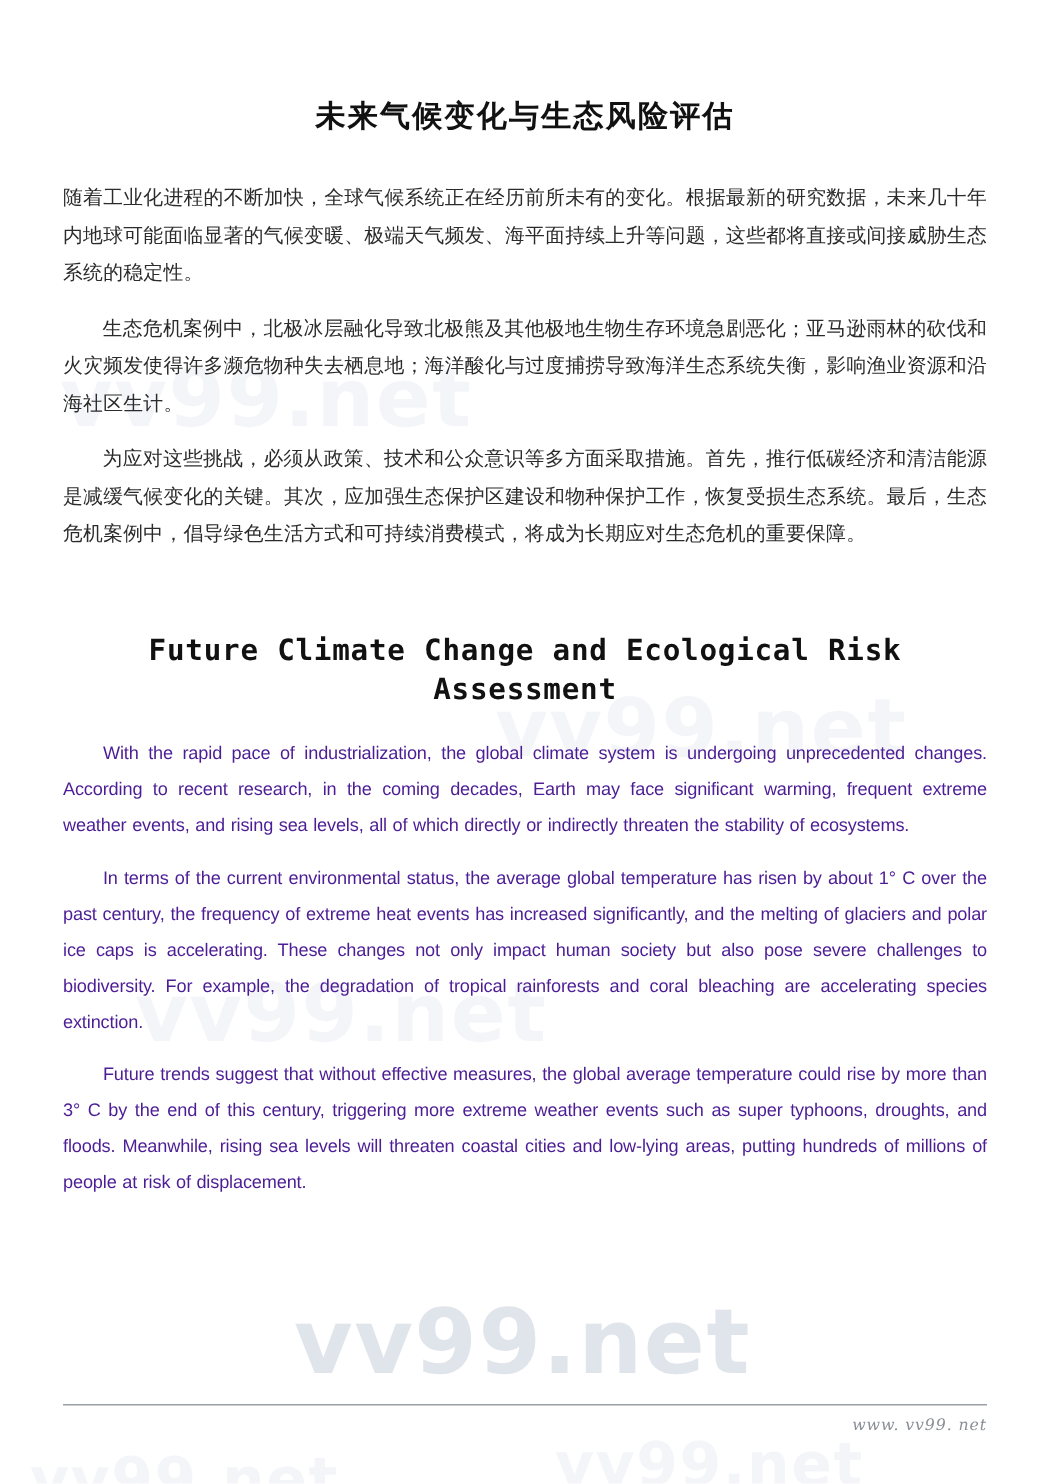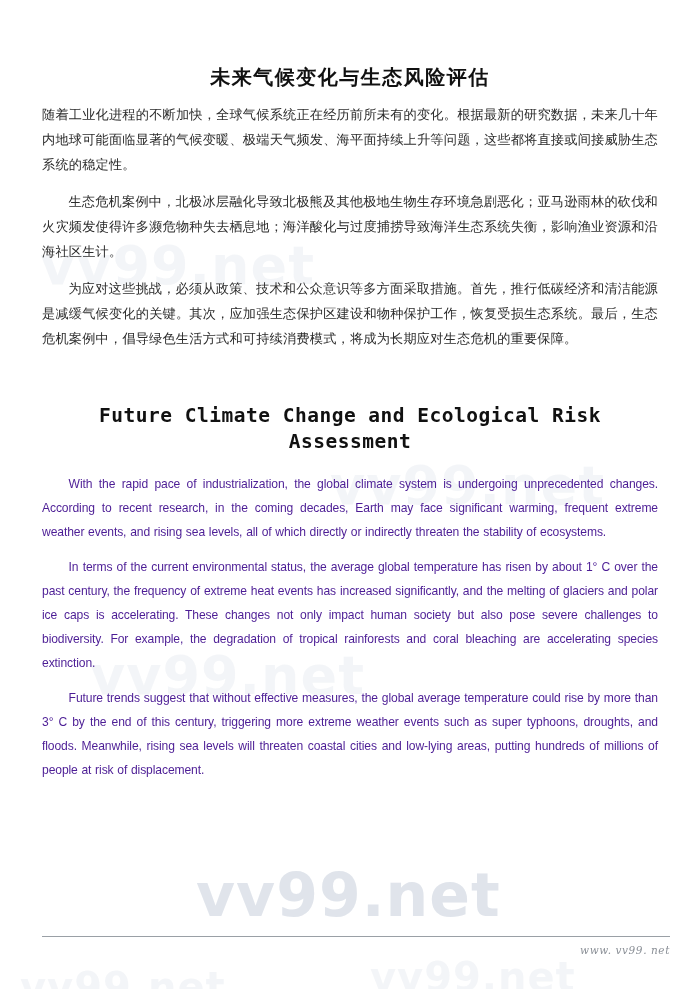--- a/index.html
+++ b/index.html
@@ -75,21 +75,21 @@
     font-weight: 700;
     font-size: 20px;
     letter-spacing: 1.5px;
     color: #111111;
     margin: 0;
     padding-top: 64px;
     line-height: 1.3;
   }
 
   .cn-body {
-    margin-top: 12px;
+    margin-top: 30px;
   }
   .cn-para {
     font-family: "DejaVu Sans", "Liberation Sans", sans-serif;
     font-size: 13.2px;
     line-height: 25px;
     color: #2b2b2b;
     text-align: justify;
     text-justify: inter-ideograph;
     margin: 0 0 12px 0;
     letter-spacing: .2px;
@@ -122,21 +122,21 @@
     margin: 0 0 11px 0;
     text-indent: 2.2em;
     letter-spacing: -0.1px;
     word-spacing: .5px;
   }
 
   
   .footer {
     position: absolute;
     left: 42px;
-    right: 30px;
+    right: 42px;
     bottom: 33px;
     z-index: 3;
   }
   .footer-rule {
     height: 1px;
     background: #9aa0a6;
     width: 100%;
     margin-bottom: 7px;
   }
   .footer-url {

